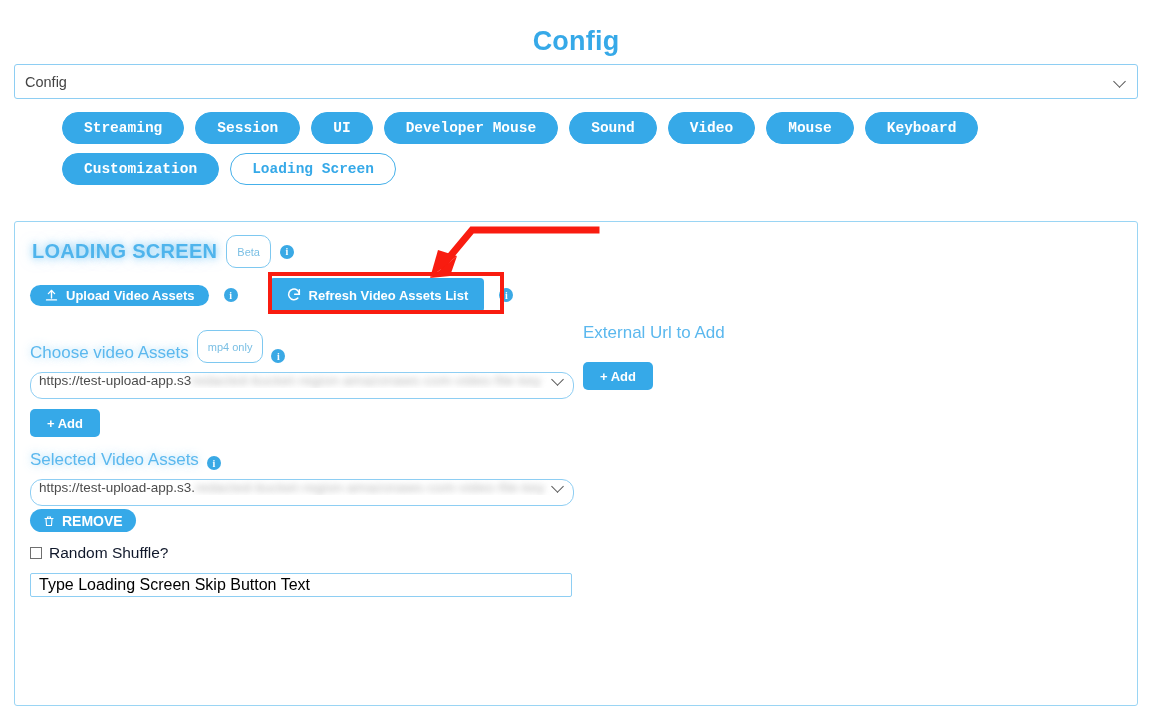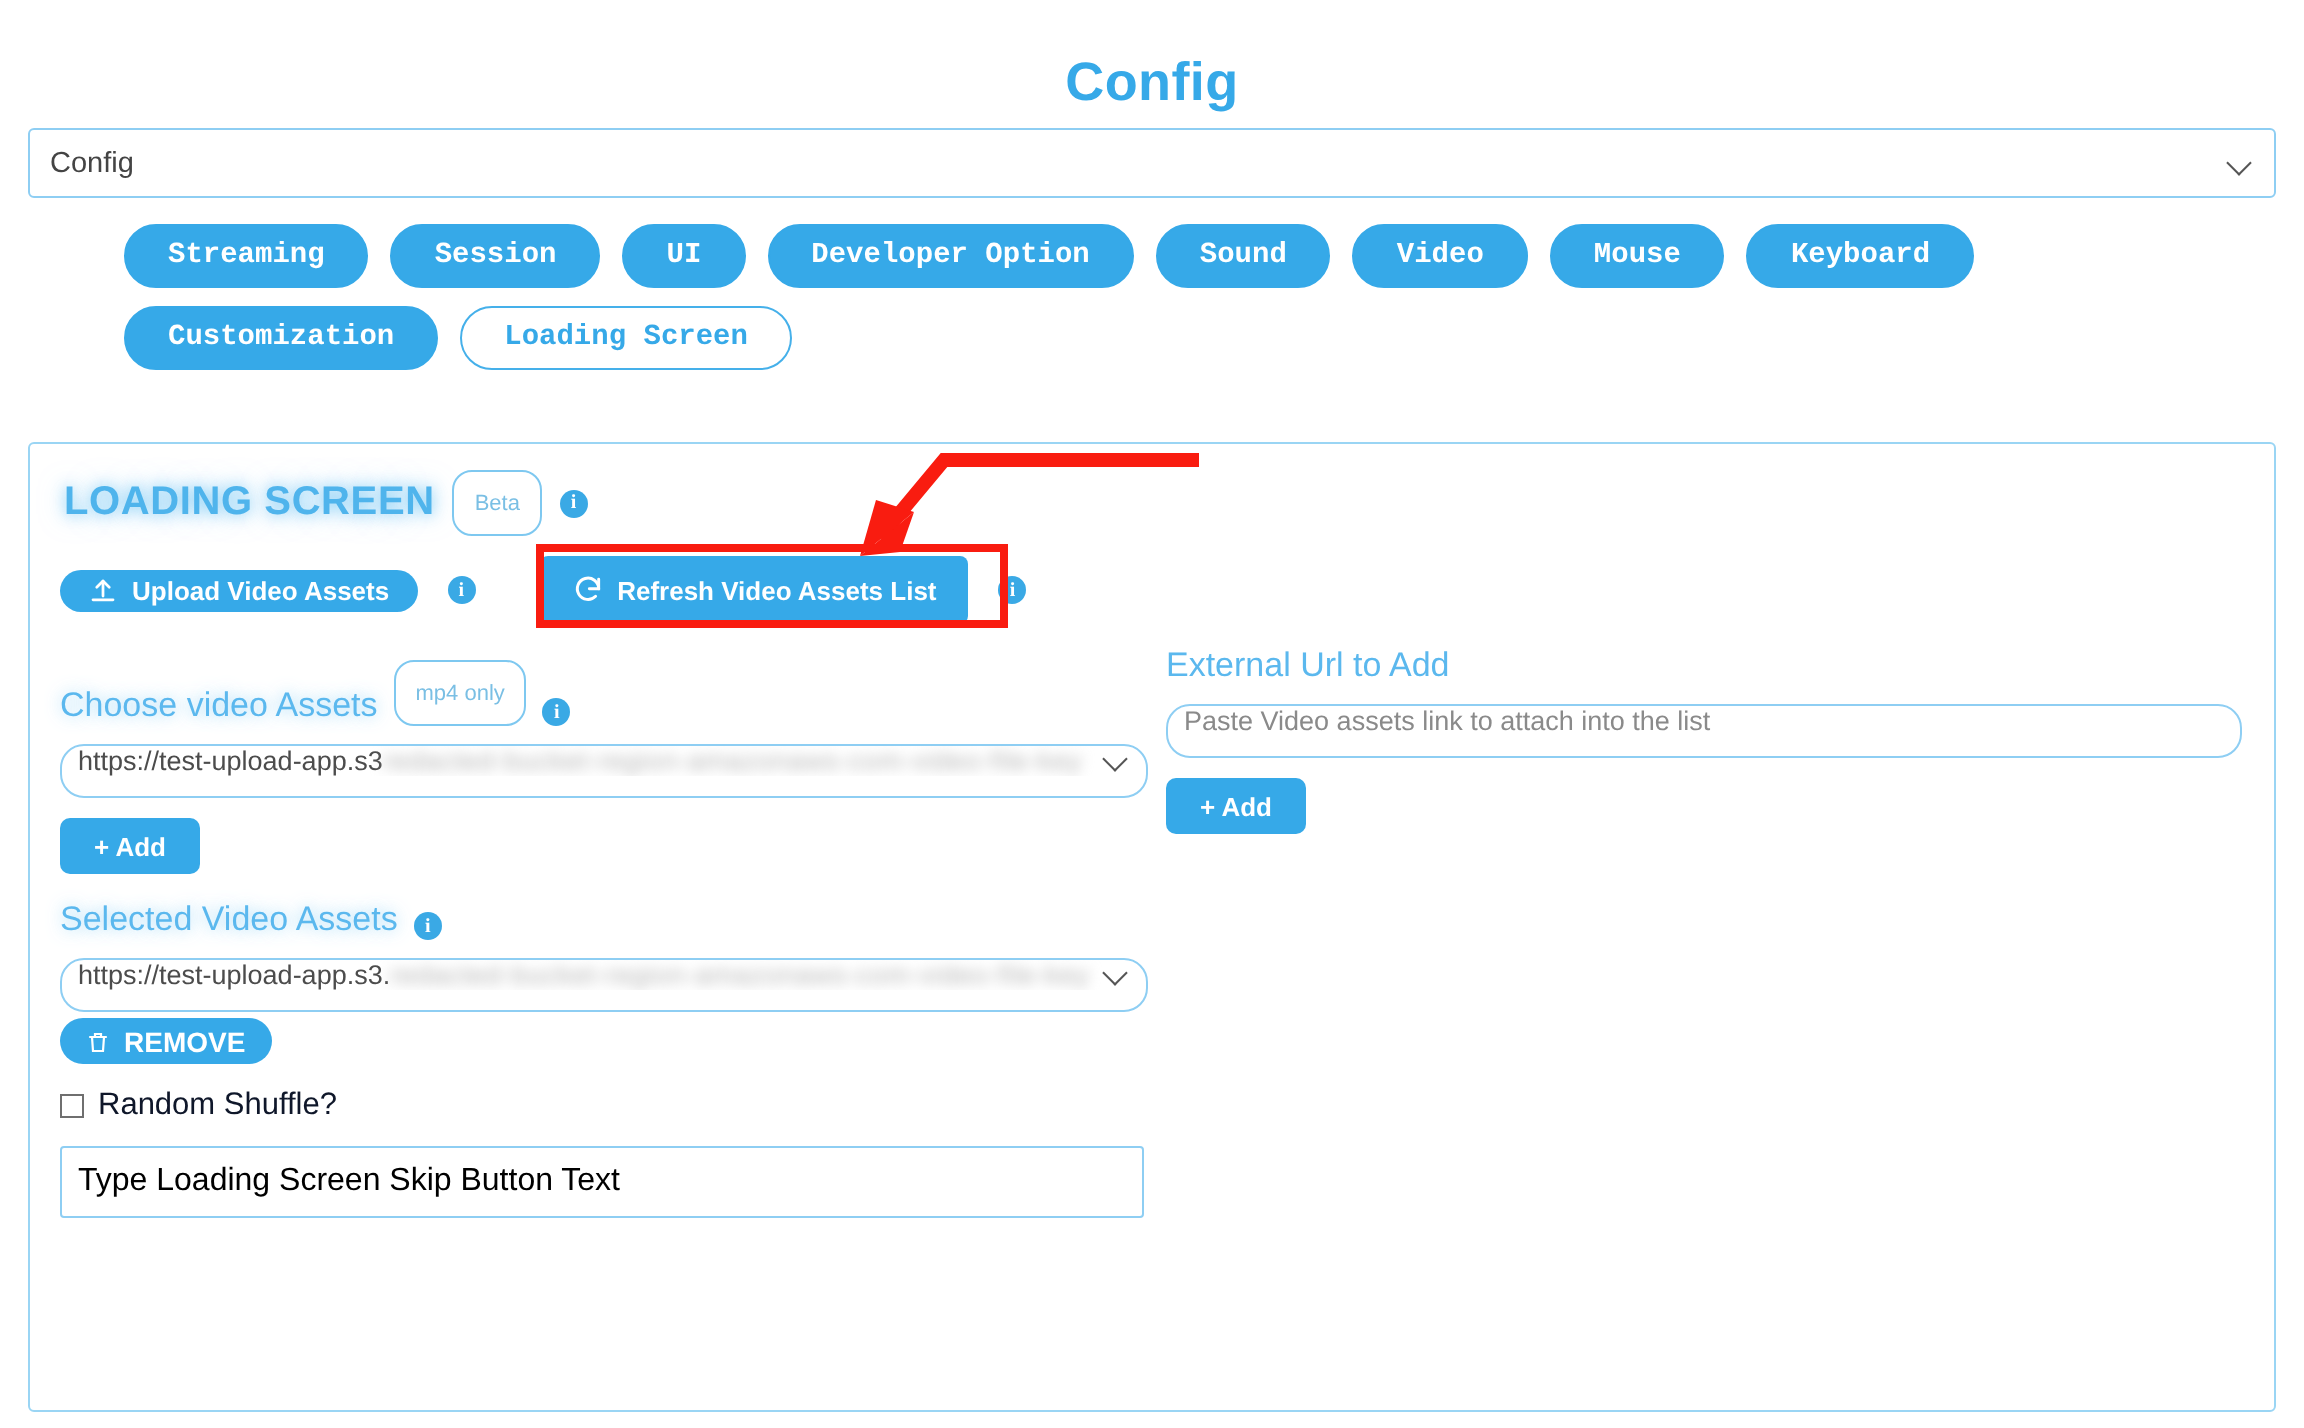--- a/index.html
+++ b/index.html
@@ -164,21 +164,21 @@
     display: flex; align-items: center; gap: 7px;
     font-size: 15.5px; color: #0f172a;
     margin-top: 12px;
   }
   .cbox {
     width: 12px; height: 12px; border: 1px solid #6f6f6f;
     background: #fff; flex: none; cursor: pointer;
   }
 
   .skipinput {
-    margin-top: 11px; width: 542px; height: 36px;
+    margin-top: 11px; width: 542px; height: 24px;
     border: 1px solid #8ecef3; border-radius: 2px;
     display: flex; align-items: center; padding: 0 8px;
     background: #fff;
   }
 
   .actions {
     position: absolute; right: 21px; bottom: 23px;
     display: flex; flex-direction: column; align-items: stretch; gap: 12px;
   }
   .actions .btn { height: 37px; font-size: 17px; border-radius: 5px; padding: 0 22px; }
@@ -192,21 +192,21 @@
 
   <div class="config-select">
     <span class="val">Config</span>
     <span class="chev"></span>
   </div>
 
   <div class="tabs">
     <div class="pill">Streaming</div>
     <div class="pill">Session</div>
     <div class="pill">UI</div>
-    <div class="pill">Developer Option</div>
+    <div class="pill">Developer Mouse</div>
     <div class="pill">Sound</div>
     <div class="pill">Video</div>
     <div class="pill">Mouse</div>
     <div class="pill">Keyboard</div>
     <div class="pill">Customization</div>
     <div class="pill active">Loading Screen</div>
   </div>
 
   <div class="panel">
 
@@ -259,23 +259,20 @@
       <span class="val"><span>https://test-upload-app.s3</span><span class="blurtxt">redacted-bucket-region-amazonaws-com-video-file-key</span></span>
       <span class="chev"></span>
     </div>
     <div class="gap-b"></div>
     <button class="btn" style="border-radius:5px;padding:0 17px;height:28px;">+ Add</button>
   </div>
 
   <div class="col-right">
     <div class="fieldlabel">External Url to Add</div>
     <div class="gap-a"></div>
-    <div class="input">
-      <span class="ph">Paste Video assets link to attach into the list</span>
-    </div>
     <div class="gap-b"></div>
     <button class="btn" style="border-radius:5px;padding:0 17px;height:28px;">+ Add</button>
   </div>
 
   <div class="sel-section">
     <div class="fieldlabel glow">
       <span>Selected Video Assets</span>
       <span class="info">i</span>
     </div>
     <div class="gap-a"></div>

